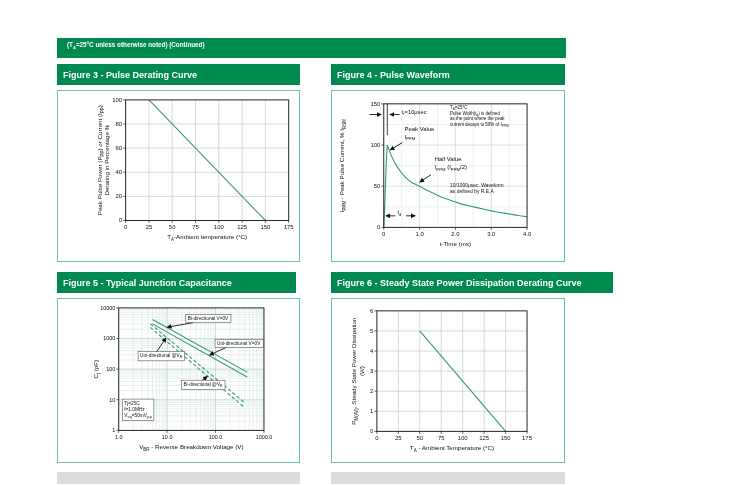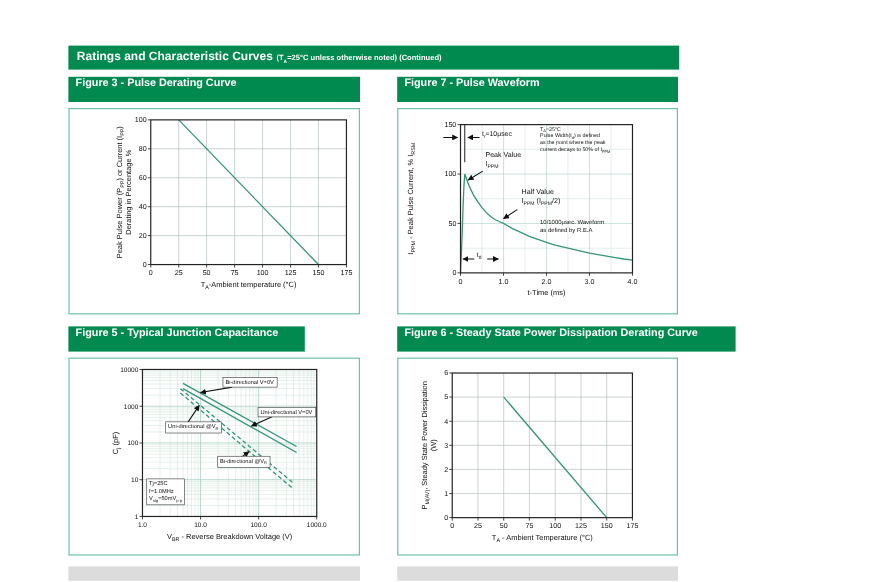--- a/index.html
+++ b/index.html
@@ -5,31 +5,30 @@
   html,body{margin:0;padding:0;}
   body{width:732px;height:485px;background:#ffffff;position:relative;overflow:hidden;
        font-family:"Liberation Sans",sans-serif;}
   .abs{position:absolute;box-sizing:border-box;}
   .header-bar{left:57px;top:38px;width:509px;height:20px;background:var(--green,#008A50);
       color:#fff;display:flex;align-items:baseline;padding:3px 0 0 7px;}
   .header-bar .main{font-weight:bold;font-size:10px;line-height:14px;}
   .header-bar .cond{font-weight:bold;font-size:6.3px;margin-left:3px;}
   .header-bar sub{font-size:0.65em;vertical-align:sub;}
   .fig-title{background:var(--green,#008A50);color:#fff;font-weight:bold;font-size:9px;
-      height:21px;display:flex;align-items:flex-start;padding-left:6px;}
+      height:21px;display:flex;align-items:center;padding-left:6px;}
   .fig-box{background:#fff;border:1.5px solid var(--boxborder,#6FC3A3);}
   .fig-box svg{display:block;width:100%;height:100%;}
   .strip{height:12px;background:var(--strip,#dcdcdc);}
   text{fill:#111;}
 </style>
 </head>
 <body>
 
 <div class="abs header-bar">
-  <span class="main">Ratings and Characteristic Curves</span>
   <span class="cond"><span>(T</span><sub>A</sub><span>=25°C unless otherwise noted) (Continued)</span></span>
 </div>
 
 <div class="abs fig-title" style="left:57px;top:64px;width:243px">
   <span>Figure 3 - Pulse Derating Curve</span>
 </div>
 <div class="abs fig-box" style="left:57px;top:90px;width:243px;height:172px">
   <svg viewBox="0 0 243 172">
       <defs>
         <marker id="ah0" markerWidth="5.5" markerHeight="5" refX="4.5" refY="2.5" orient="auto" markerUnits="userSpaceOnUse">
@@ -78,21 +77,21 @@
         <line x1="65.5" y1="9.0" x2="68" y2="9.0" stroke="#222" stroke-width="0.7"></line>
         <text x="64.5" y="11.0" text-anchor="end" font-size="6">100</text>
         <text x="150.5" y="150" text-anchor="middle" font-size="6.3"><tspan>T</tspan><tspan font-size="4.54" dy="1.76">A</tspan><tspan dy="-1.76">-Ambient temperature (°C)</tspan></text>
         <text transform="translate(44,70.0) rotate(-90)" text-anchor="middle" font-size="6.3"><tspan>Peak Pulse Power (P</tspan><tspan font-size="4.54" dy="1.76">PP</tspan><tspan dy="-1.76">) or Current (I</tspan><tspan font-size="4.54" dy="1.76">PP</tspan><tspan dy="-1.76">)</tspan></text>
         <text transform="translate(51.5,70.0) rotate(-90)" text-anchor="middle" font-size="6.3"><tspan>Derating in Percentage %</tspan></text>
       </g>
     </svg>
 </div>
 
 <div class="abs fig-title" style="left:331px;top:64px;width:234px">
-  <span>Figure 7 - Pulse Waveform</span>
+  <span>Figure 4 - Pulse Waveform</span>
 </div>
 <div class="abs fig-box" style="left:331px;top:90px;width:234px;height:172px">
   <svg viewBox="0 0 234 172">
       <defs>
         <marker id="ah1" markerWidth="5.5" markerHeight="5" refX="4.5" refY="2.5" orient="auto" markerUnits="userSpaceOnUse">
           <path d="M0,0L5,2.5L0,5Z" fill="#111"></path>
         </marker>
       </defs>
       <g>
         <line x1="70.1" y1="13" x2="70.1" y2="138" stroke="#cfe6d8" stroke-width="0.5"></line>
@@ -151,21 +150,21 @@
         <g>
           <text x="119.1" y="97.2" text-anchor="start" font-size="5"><tspan x="119.1" dy="0.00"><tspan>10/1000μsec. Waveform</tspan></tspan><tspan x="119.1" dy="6.50"><tspan>as defined by R.E.A</tspan></tspan></text>
         </g>
         <g>
           <text x="65.8" y="124.7" text-anchor="start" font-size="5.8"><tspan x="65.8" dy="0.00"><tspan>t</tspan><tspan font-size="4.18" dy="1.62">d</tspan></tspan></text>
         </g>
       </g>
     </svg>
 </div>
 
-<div class="abs fig-title" style="left:57px;top:272px;width:197px">
+<div class="abs fig-title" style="left:57px;top:272px;width:239px">
   <span>Figure 5 - Typical Junction Capacitance</span>
 </div>
 <div class="abs fig-box" style="left:57px;top:298px;width:243px;height:165px">
   <svg viewBox="0 0 243 165">
       <defs>
         <marker id="ah2" markerWidth="5.5" markerHeight="5" refX="4.5" refY="2.5" orient="auto" markerUnits="userSpaceOnUse">
           <path d="M0,0L5,2.5L0,5Z" fill="#111"></path>
         </marker>
       </defs>
       <g>

